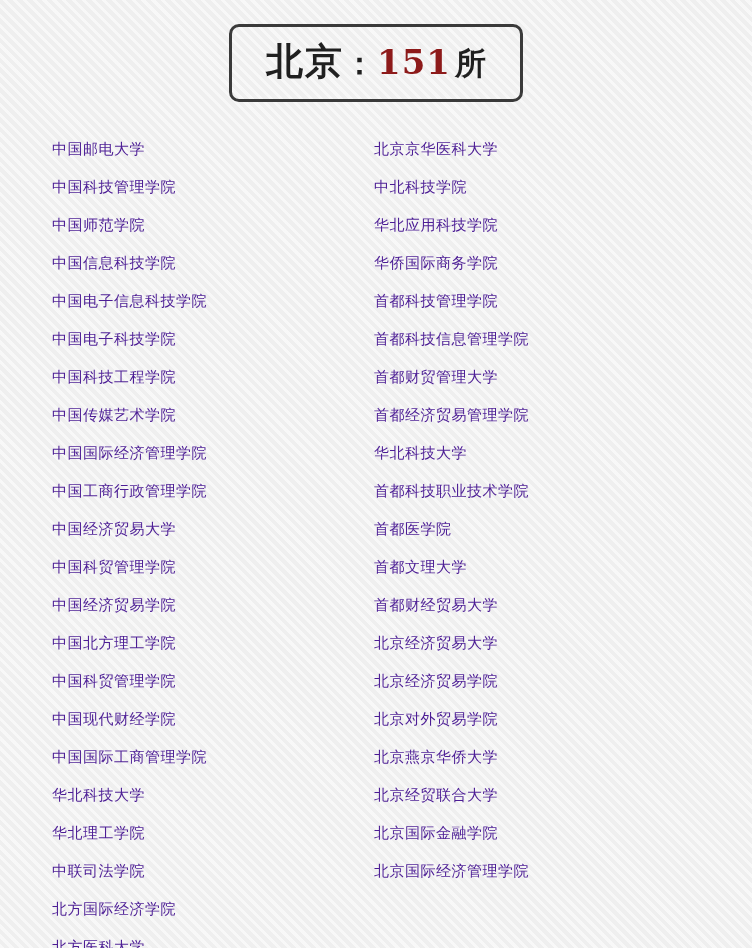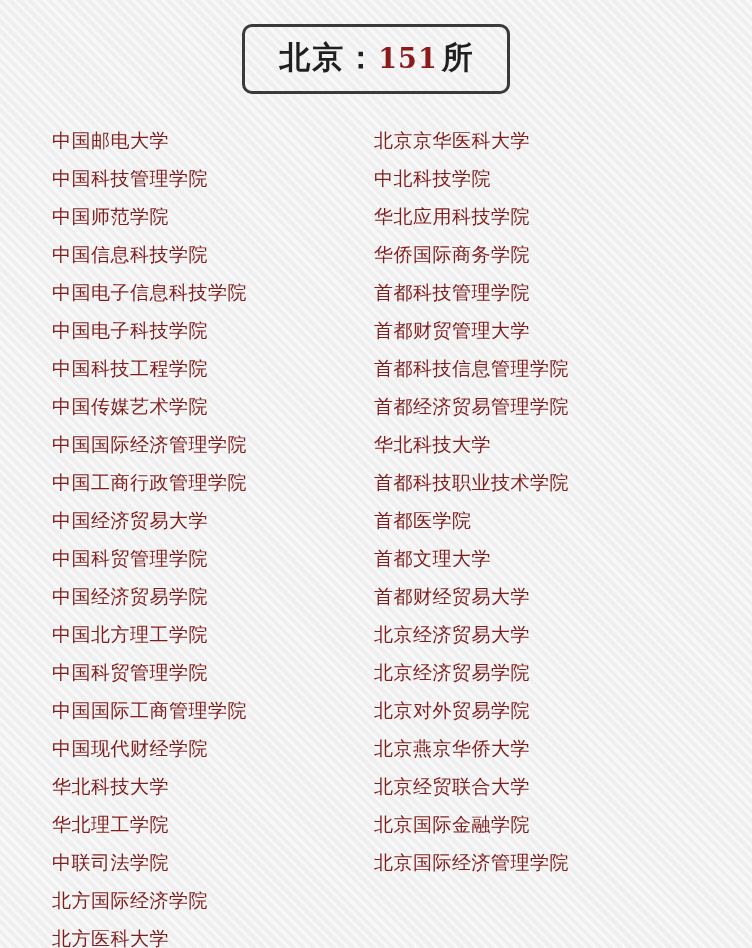--- a/index.html
+++ b/index.html
@@ -47,37 +47,37 @@
     background: transparent;
     display: flex;
     align-items: baseline;
     justify-content: center;
     box-sizing: border-box;
   }
 
   .title-city {
     font-family: "DejaVu Serif", "Liberation Serif", serif;
     font-weight: bold;
-    font-size: 31px;
+    font-size: 37px;
     letter-spacing: 2px;
     color: #1f1f1f;
   }
 
   .title-colon {
     font-family: "DejaVu Serif", "Liberation Serif", serif;
     font-weight: bold;
     font-size: 31px;
     color: #1f1f1f;
     margin-right: 2px;
   }
 
   .title-count {
     font-family: "DejaVu Serif", "Liberation Serif", serif;
     font-weight: bold;
-    font-size: 27px;
+    font-size: 34px;
     color: #8d1a1a;
     letter-spacing: 1px;
   }
 
   .title-unit {
     font-family: "DejaVu Serif", "Liberation Serif", serif;
     font-weight: bold;
     font-size: 31px;
     color: #1f1f1f;
     margin-left: 4px;
@@ -100,24 +100,24 @@
 
   .col-left {
     width: 322px;
   }
 
   .col-right {
     width: 330px;
   }
 
   .entry {
-    font-size: 19px;
+    font-size: 15px;
     line-height: 38px;
     height: 38px;
-    color: #7f1d1d;
+    color: #4c1d95;
     white-space: nowrap;
     letter-spacing: 0.5px;
   }
 </style>
 </head>
 <body>
 
 <div class="page">
 
   <div class="title-wrap">
@@ -140,37 +140,37 @@
       <div class="entry">中国电子科技学院</div>
       <div class="entry">中国科技工程学院</div>
       <div class="entry">中国传媒艺术学院</div>
       <div class="entry">中国国际经济管理学院</div>
       <div class="entry">中国工商行政管理学院</div>
       <div class="entry">中国经济贸易大学</div>
       <div class="entry">中国科贸管理学院</div>
       <div class="entry">中国经济贸易学院</div>
       <div class="entry">中国北方理工学院</div>
       <div class="entry">中国科贸管理学院</div>
+      <div class="entry">中国现代财经学院</div>
       <div class="entry">中国国际工商管理学院</div>
-      <div class="entry">中国现代财经学院</div>
       <div class="entry">华北科技大学</div>
       <div class="entry">华北理工学院</div>
       <div class="entry">中联司法学院</div>
       <div class="entry">北方国际经济学院</div>
       <div class="entry">北方医科大学</div>
     </div>
 
     <div class="col col-right">
       <div class="entry">北京京华医科大学</div>
       <div class="entry">中北科技学院</div>
       <div class="entry">华北应用科技学院</div>
       <div class="entry">华侨国际商务学院</div>
       <div class="entry">首都科技管理学院</div>
+      <div class="entry">首都科技信息管理学院</div>
       <div class="entry">首都财贸管理大学</div>
-      <div class="entry">首都科技信息管理学院</div>
       <div class="entry">首都经济贸易管理学院</div>
       <div class="entry">华北科技大学</div>
       <div class="entry">首都科技职业技术学院</div>
       <div class="entry">首都医学院</div>
       <div class="entry">首都文理大学</div>
       <div class="entry">首都财经贸易大学</div>
       <div class="entry">北京经济贸易大学</div>
       <div class="entry">北京经济贸易学院</div>
       <div class="entry">北京对外贸易学院</div>
       <div class="entry">北京燕京华侨大学</div>

